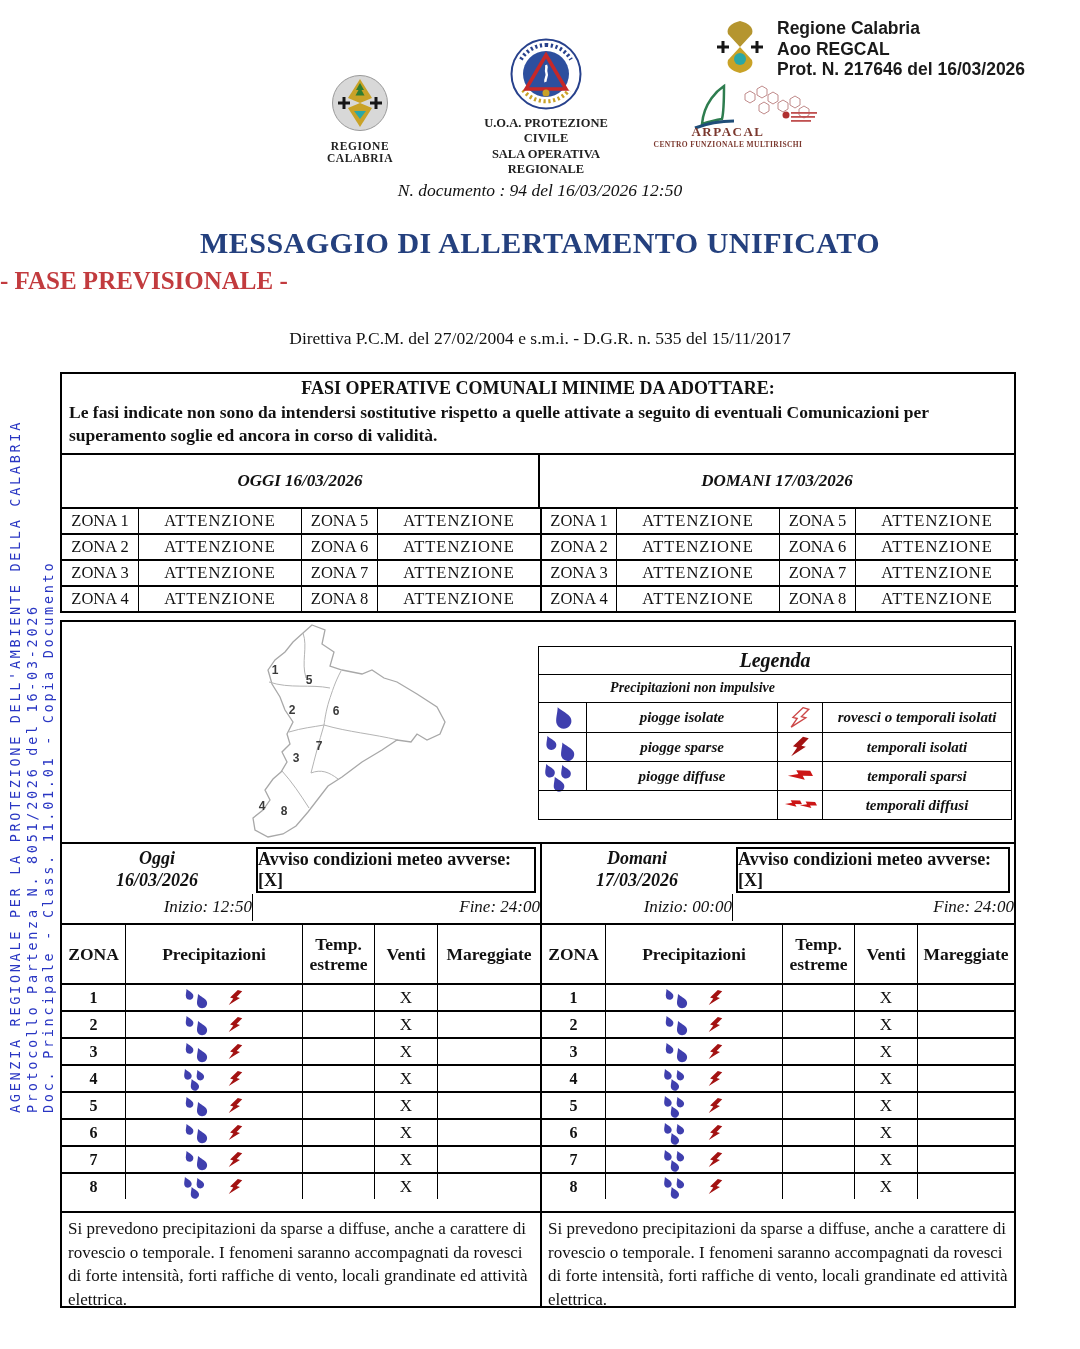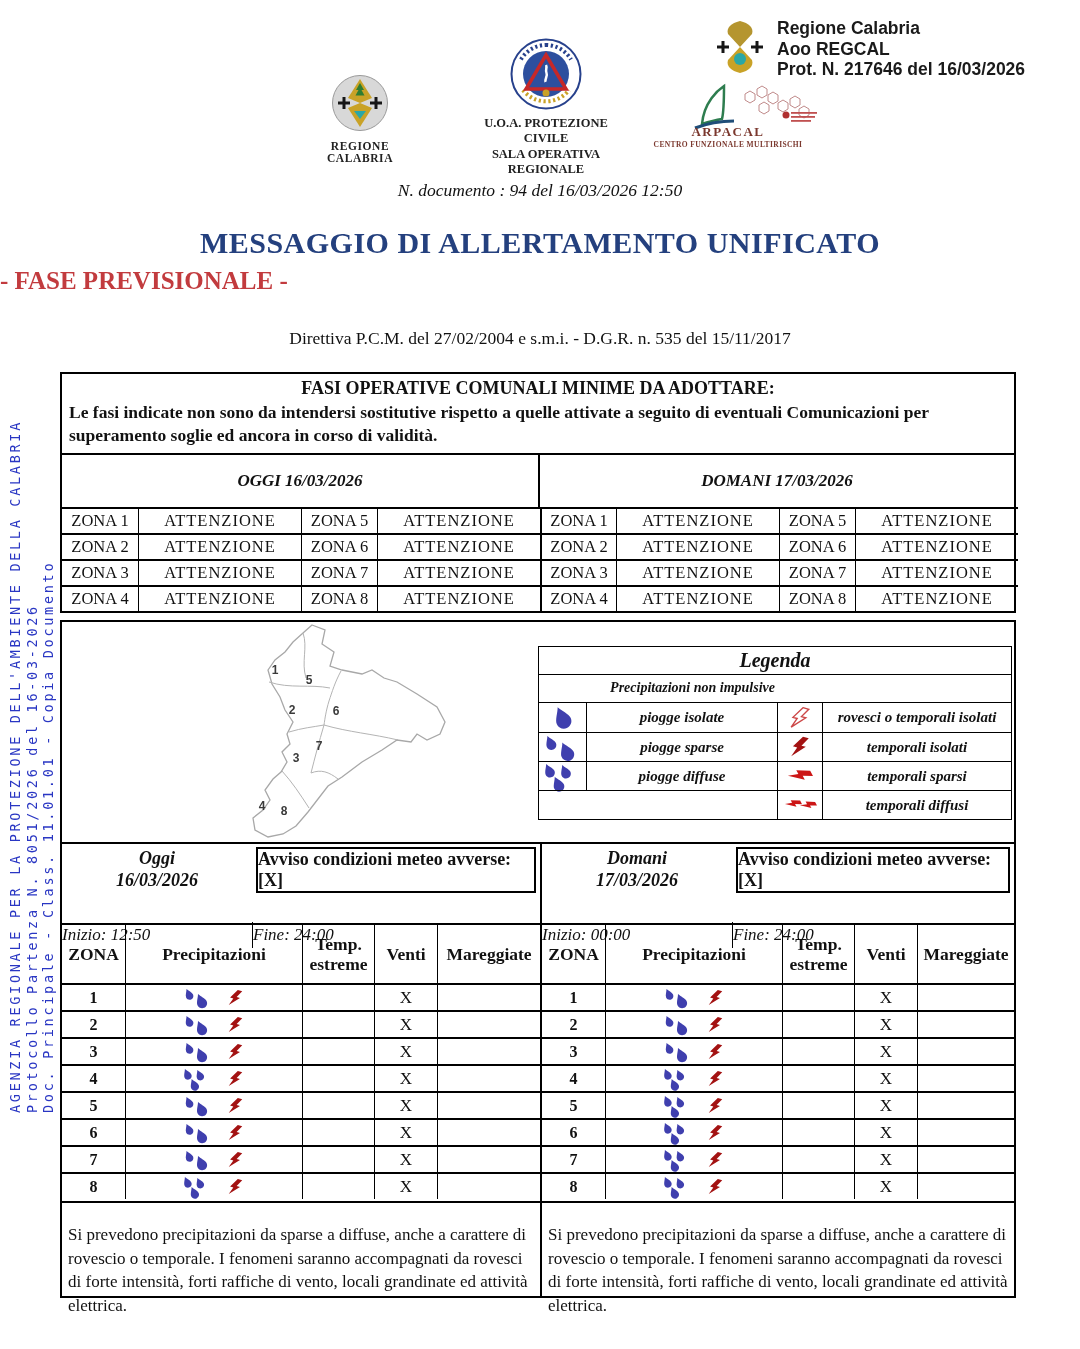--- a/index.html
+++ b/index.html
@@ -68,34 +68,34 @@
   .lg-icon-r { border-left: 1.8px solid #000; }
   .lg-span { grid-column: 1 / span 2; }
   
   .twocol { display: grid; grid-template-columns: 478px 474px; }
   .half + .half { border-left: 2.5px solid #000; }
   .av-row1 { display: grid; grid-template-columns: 190px 1fr; height: 50px; }
   .av-date { text-align: center; font-weight: bold; font-style: italic; font-size: 18px; line-height: 22px; padding-top: 3px; }
   .av-box-wrap { padding: 3px 4px; }
   .av-box { border: 2px solid #000; height: 100%; display: flex; align-items: center; justify-content: center; font-weight: bold; font-size: 18px; }
   .av-row2 { display: grid; grid-template-columns: 190px 1fr; height: 27px; font-style: italic; font-size: 17px; }
-  .av-row2 > div { text-align: left; line-height: 26px; margin-top: 28px; }
+  .av-row2 > div { text-align: right; line-height: 26px; }
   .av-row2 > div + div { border-left: 1.8px solid #000; }
   .weather { margin-top: 2px; border-top: 2px solid #000; display: grid;
              grid-template-columns: 63px 177px 72px 63px 1fr;
              grid-template-rows: 58px; grid-auto-rows: 27px; }
   .weather > div { border-left: 1.8px solid #000; display: flex; align-items: center; justify-content: center; text-align: center; }
   .weather > div:nth-child(5n+1) { border-left: none; }
   .weather > div:not(.w-h) { border-top: 2px solid #000; }
   .w-h { font-weight: bold; font-size: 17.5px; line-height: 20px; padding: 0 2px; }
   .w-zona { font-weight: bold; font-size: 16px; }
   .w-val { font-size: 17px; }
   .w-prec { gap: 15px; }
   .w-prec svg { display: block; }
-  .summary { margin-top: 2px; border-top: 2px solid #000; height: 95px; padding: 20px 6px 0; font-size: 17px; line-height: 23.5px; }
+  .summary { margin-top: 12px; border-top: 2px solid #000; height: 95px; padding: 4px 6px 0; font-size: 17px; line-height: 23.5px; }
 </style>
 </head>
 <body>
 
 <div class="page">
 
   <div class="sidebar">
     <div>AGENZIA REGIONALE PER LA PROTEZIONE DELL'AMBIENTE DELLA CALABRIA</div>
     <div>Protocollo Partenza N. 8051/2026 del 16-03-2026</div>
     <div>Doc. Principale - Class. 11.01.01 - Copia Documento</div>

